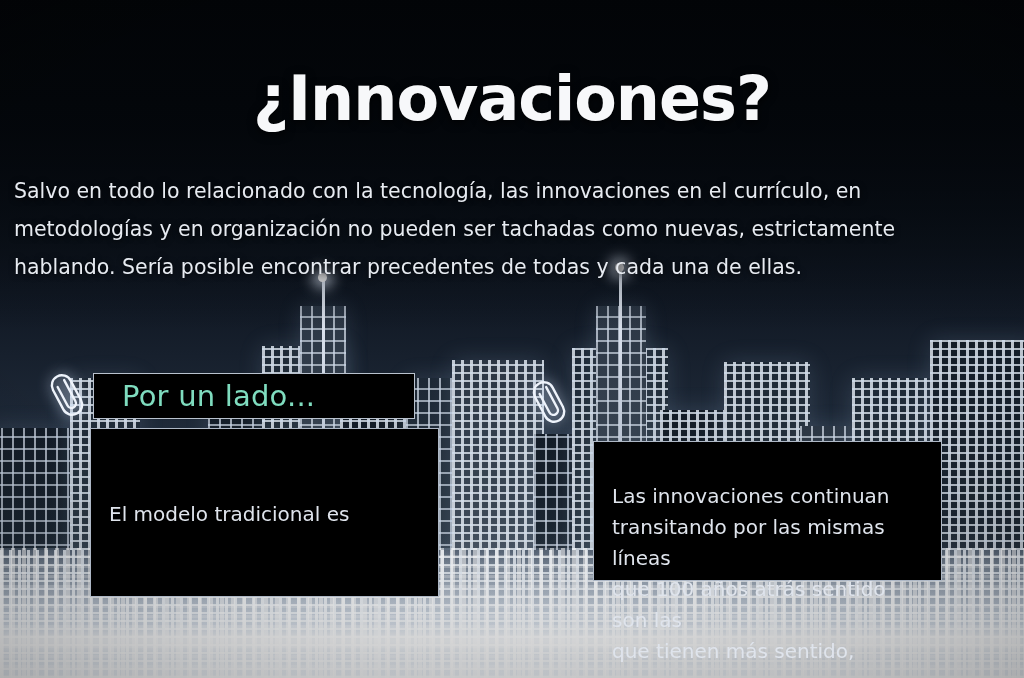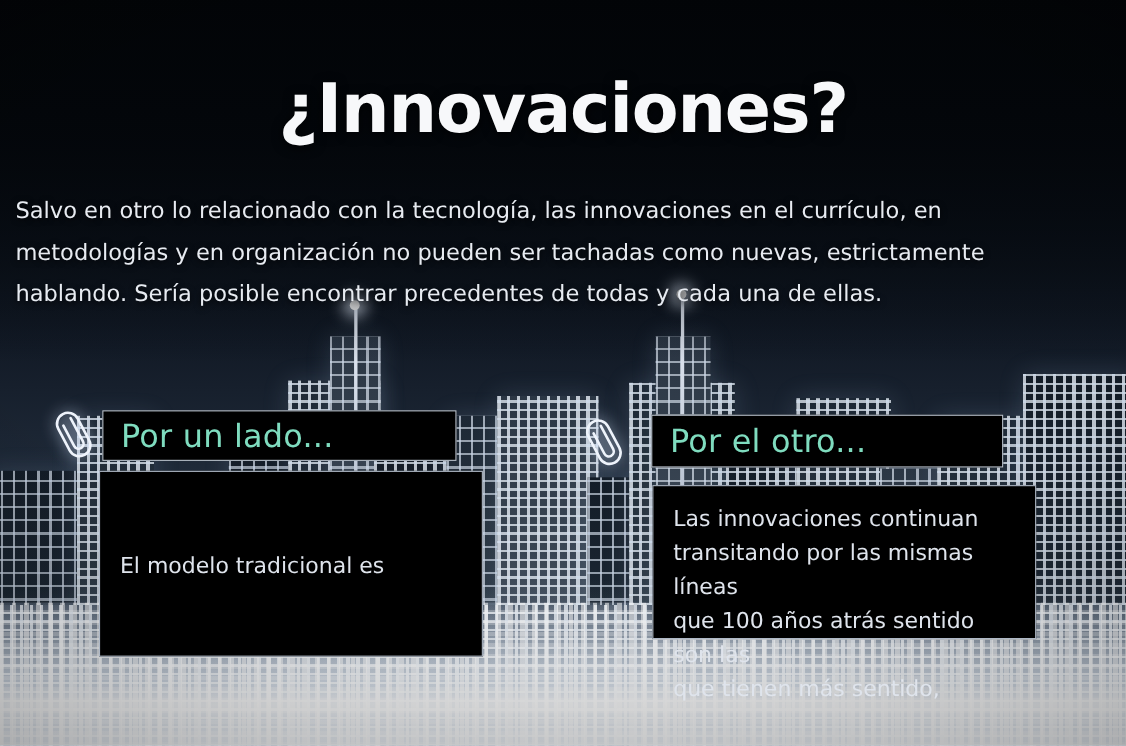--- a/index.html
+++ b/index.html
@@ -114,35 +114,35 @@
   .clip svg { display:block; filter:drop-shadow(0 0 7px rgba(215,230,255,.85)); }
 
   .hdr {
     position:absolute;
     background:#000;
     border:1px solid #b9c2ce;
     display:flex; align-items:center;
   }
   .hdr span {
     font-size:29px; font-weight:400; color:#7fdcbf;
-    padding-left:16px; letter-spacing:.2px;
+    padding-left:28px; letter-spacing:.2px;
   }
 
   .body {
     position:absolute;
     background:#000;
     border:1px solid #aeb8c6;
     padding:18px 18px 16px 18px;
     display:flex; align-items:center;
   }
   .body p {
     font-size:20px; line-height:32px; color:#dfe4ec; font-weight:400;
   }
   .body.right { align-items:flex-start; }
-  .body.right p { line-height:31px; }
+  .body.right p { line-height:31px;margin-top:25px; }
 
   
   #clip-left   { left:44px;  top:370px; }
   #hdr-left    { left:93px;  top:373px; width:322px; height:46px; }
   #body-left   { left:90px;  top:428px; width:349px; height:169px; }
 
   #clip-right  { left:526px; top:377px; }
   #hdr-right   { left:592px; top:377px; width:320px; height:48px; }
   #body-right  { left:593px; top:441px; width:349px; height:140px; padding-top:14px; }
 </style>
@@ -226,21 +226,21 @@
     <div class="glowline"></div>
     <div class="topfade"></div>
     <div class="vign"></div>
   </div>
 
   <div id="content">
 
     <div class="title">¿Innovaciones?</div>
 
     <div class="para">
-      <span class="ln">Salvo en otro lo relacionado con la tecnología, las innovaciones en el currículo, en</span>
+      <span class="ln">Salvo en todo lo relacionado con la tecnología, las innovaciones en el currículo, en</span>
       <span class="ln">metodologías y en organización no pueden ser tachadas como nuevas, estrictamente</span>
       <span class="ln">hablando. Sería posible encontrar precedentes de todas y cada una de ellas.</span>
     </div>
 
     <div class="clip" id="clip-left">
       <svg width="46" height="50" viewBox="0 0 46 50">
         <g transform="rotate(-28 23 25)" fill="none" stroke="#eef3fb" stroke-width="2.4" stroke-linecap="round" stroke-linejoin="round">
           <rect x="13" y="4" width="20" height="42" rx="10"></rect>
           <path d="M18.5 13.5 v21 a4.5 4.5 0 0 0 9 0 v-24"></path>
         </g>
@@ -259,23 +259,20 @@
 
     <div class="clip" id="clip-right">
       <svg width="46" height="50" viewBox="0 0 46 50">
         <g transform="rotate(-28 23 25)" fill="none" stroke="#eef3fb" stroke-width="2.4" stroke-linecap="round" stroke-linejoin="round">
           <rect x="13" y="4" width="20" height="42" rx="10"></rect>
           <path d="M18.5 13.5 v21 a4.5 4.5 0 0 0 9 0 v-24"></path>
         </g>
       </svg>
     </div>
 
-    <div class="hdr" id="hdr-right">
-      <span>Por el otro...</span>
-    </div>
 
     <div class="body right" id="body-right">
       <p>
         <span>Las innovaciones continuan</span><br>
         <span>transitando por las mismas líneas</span><br>
         <span>que 100 años atrás sentido son las</span><br>
         <span>que tienen más sentido,</span>
       </p>
     </div>
 

